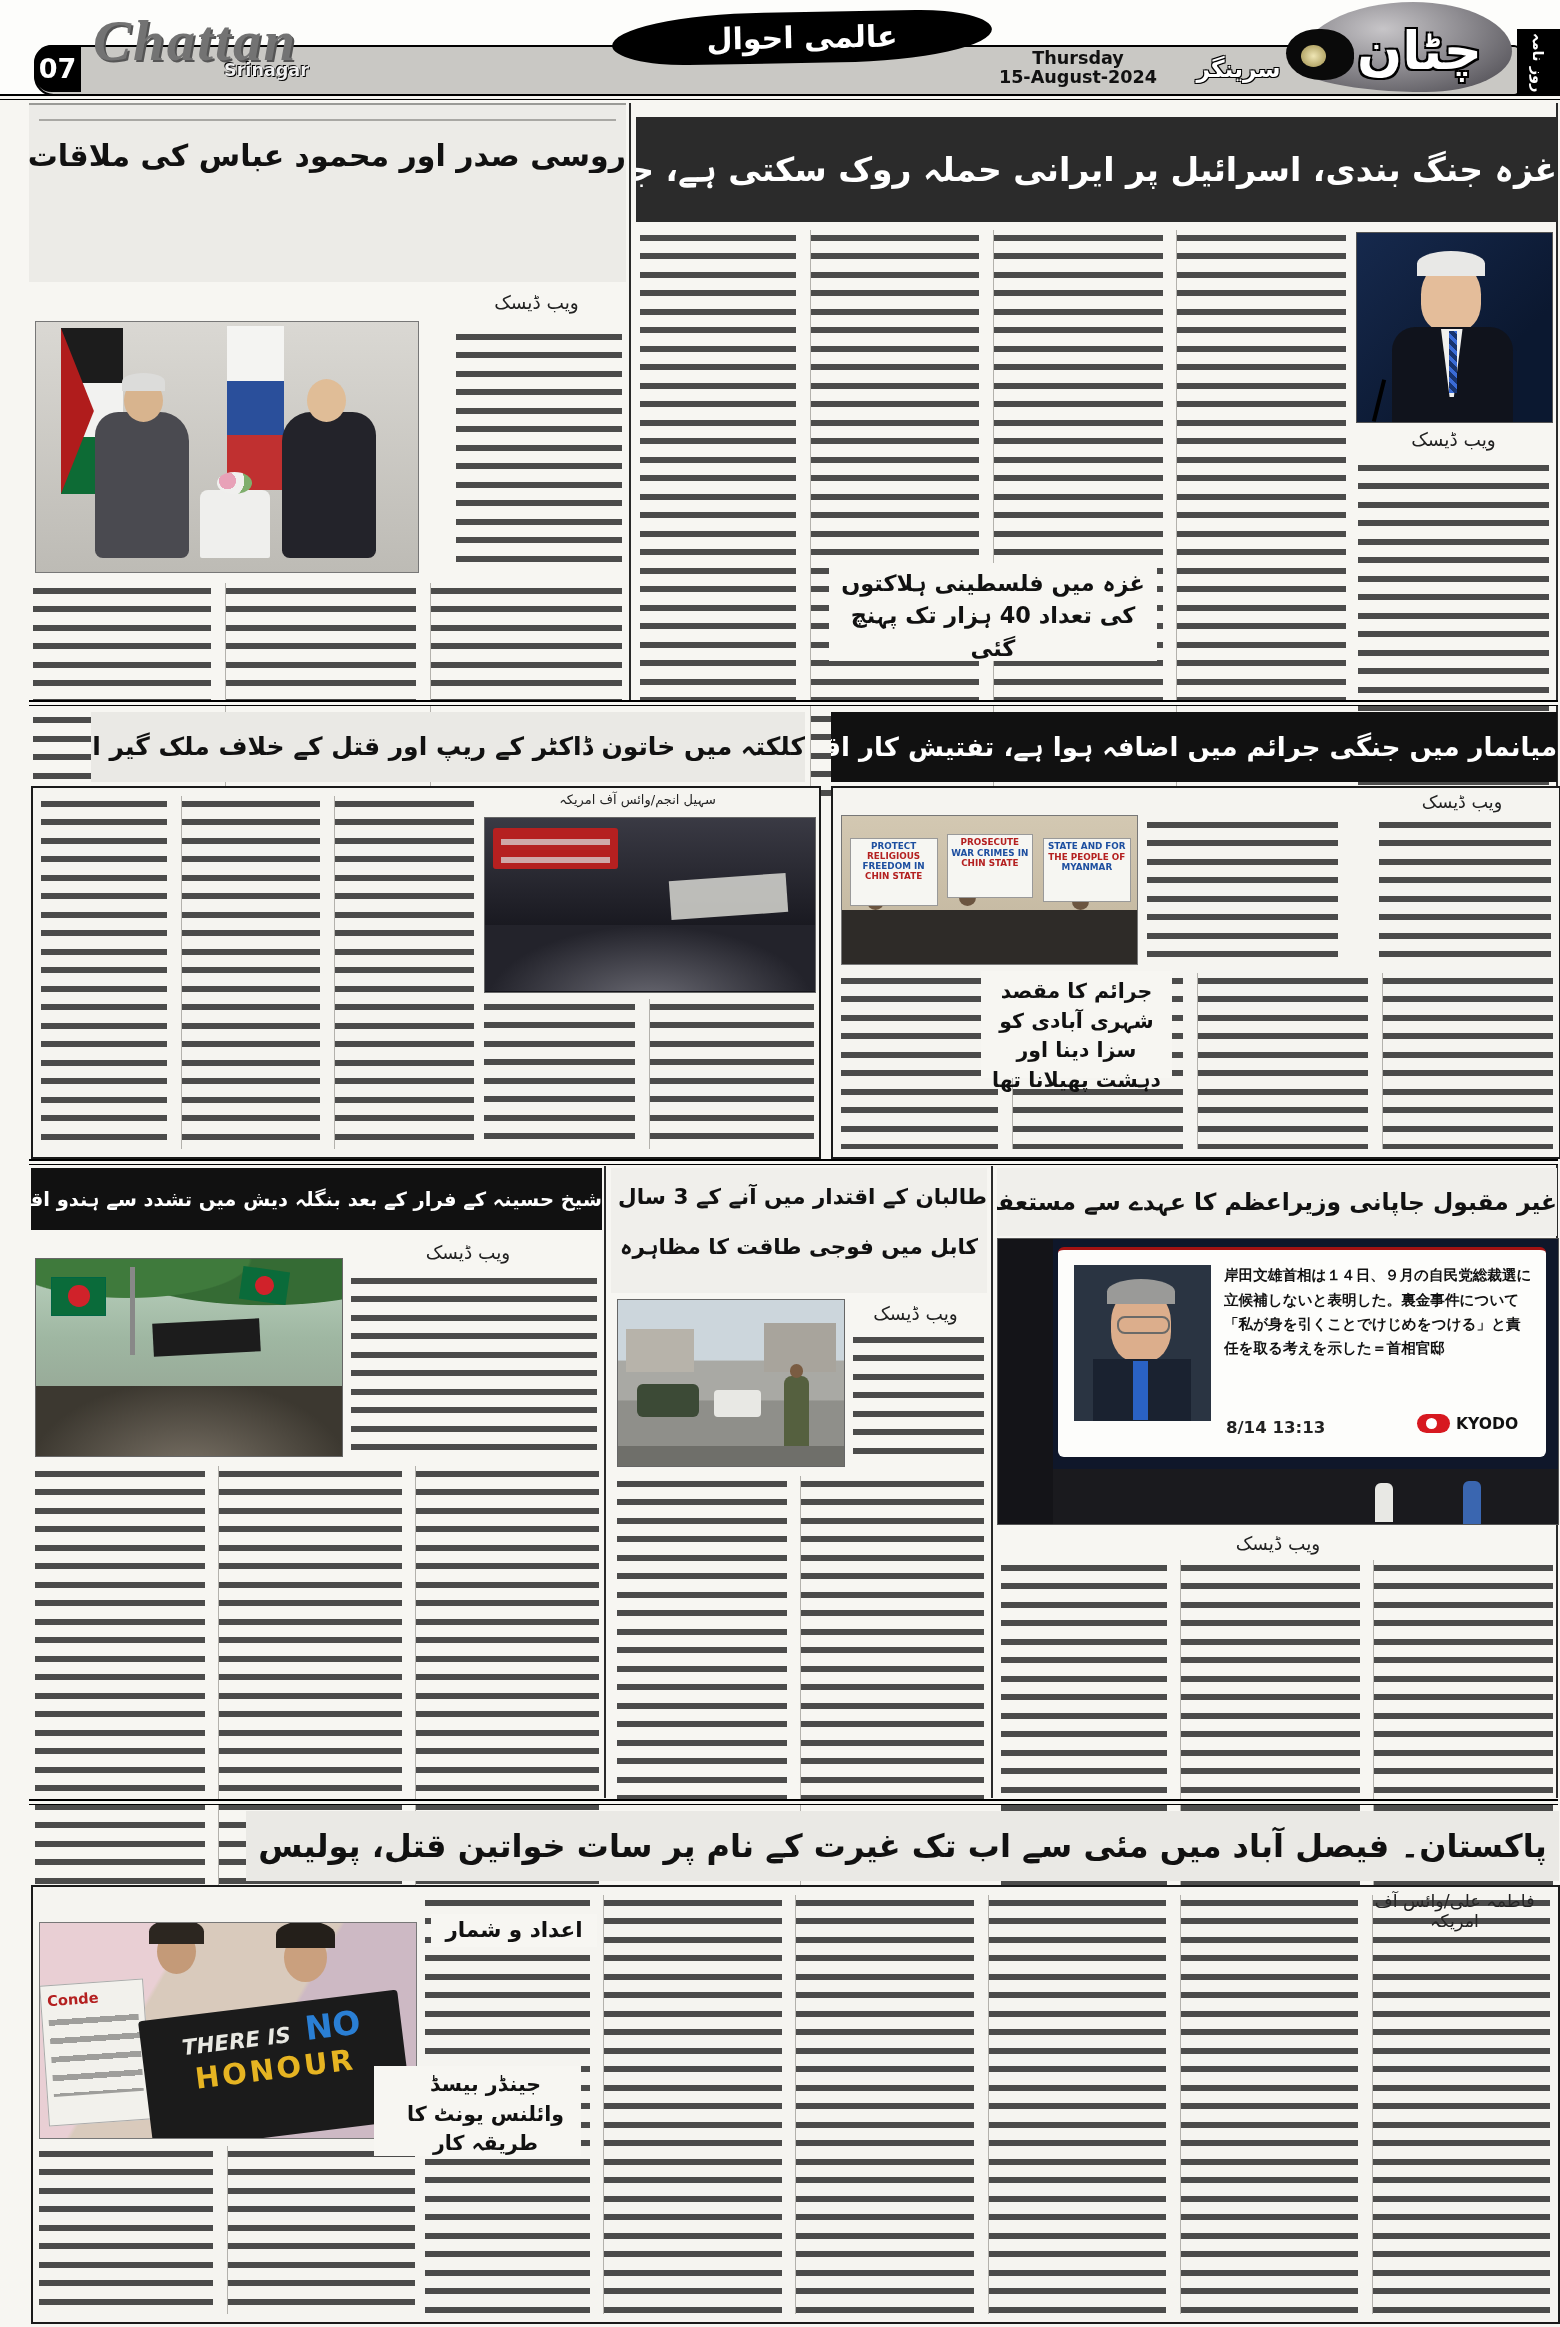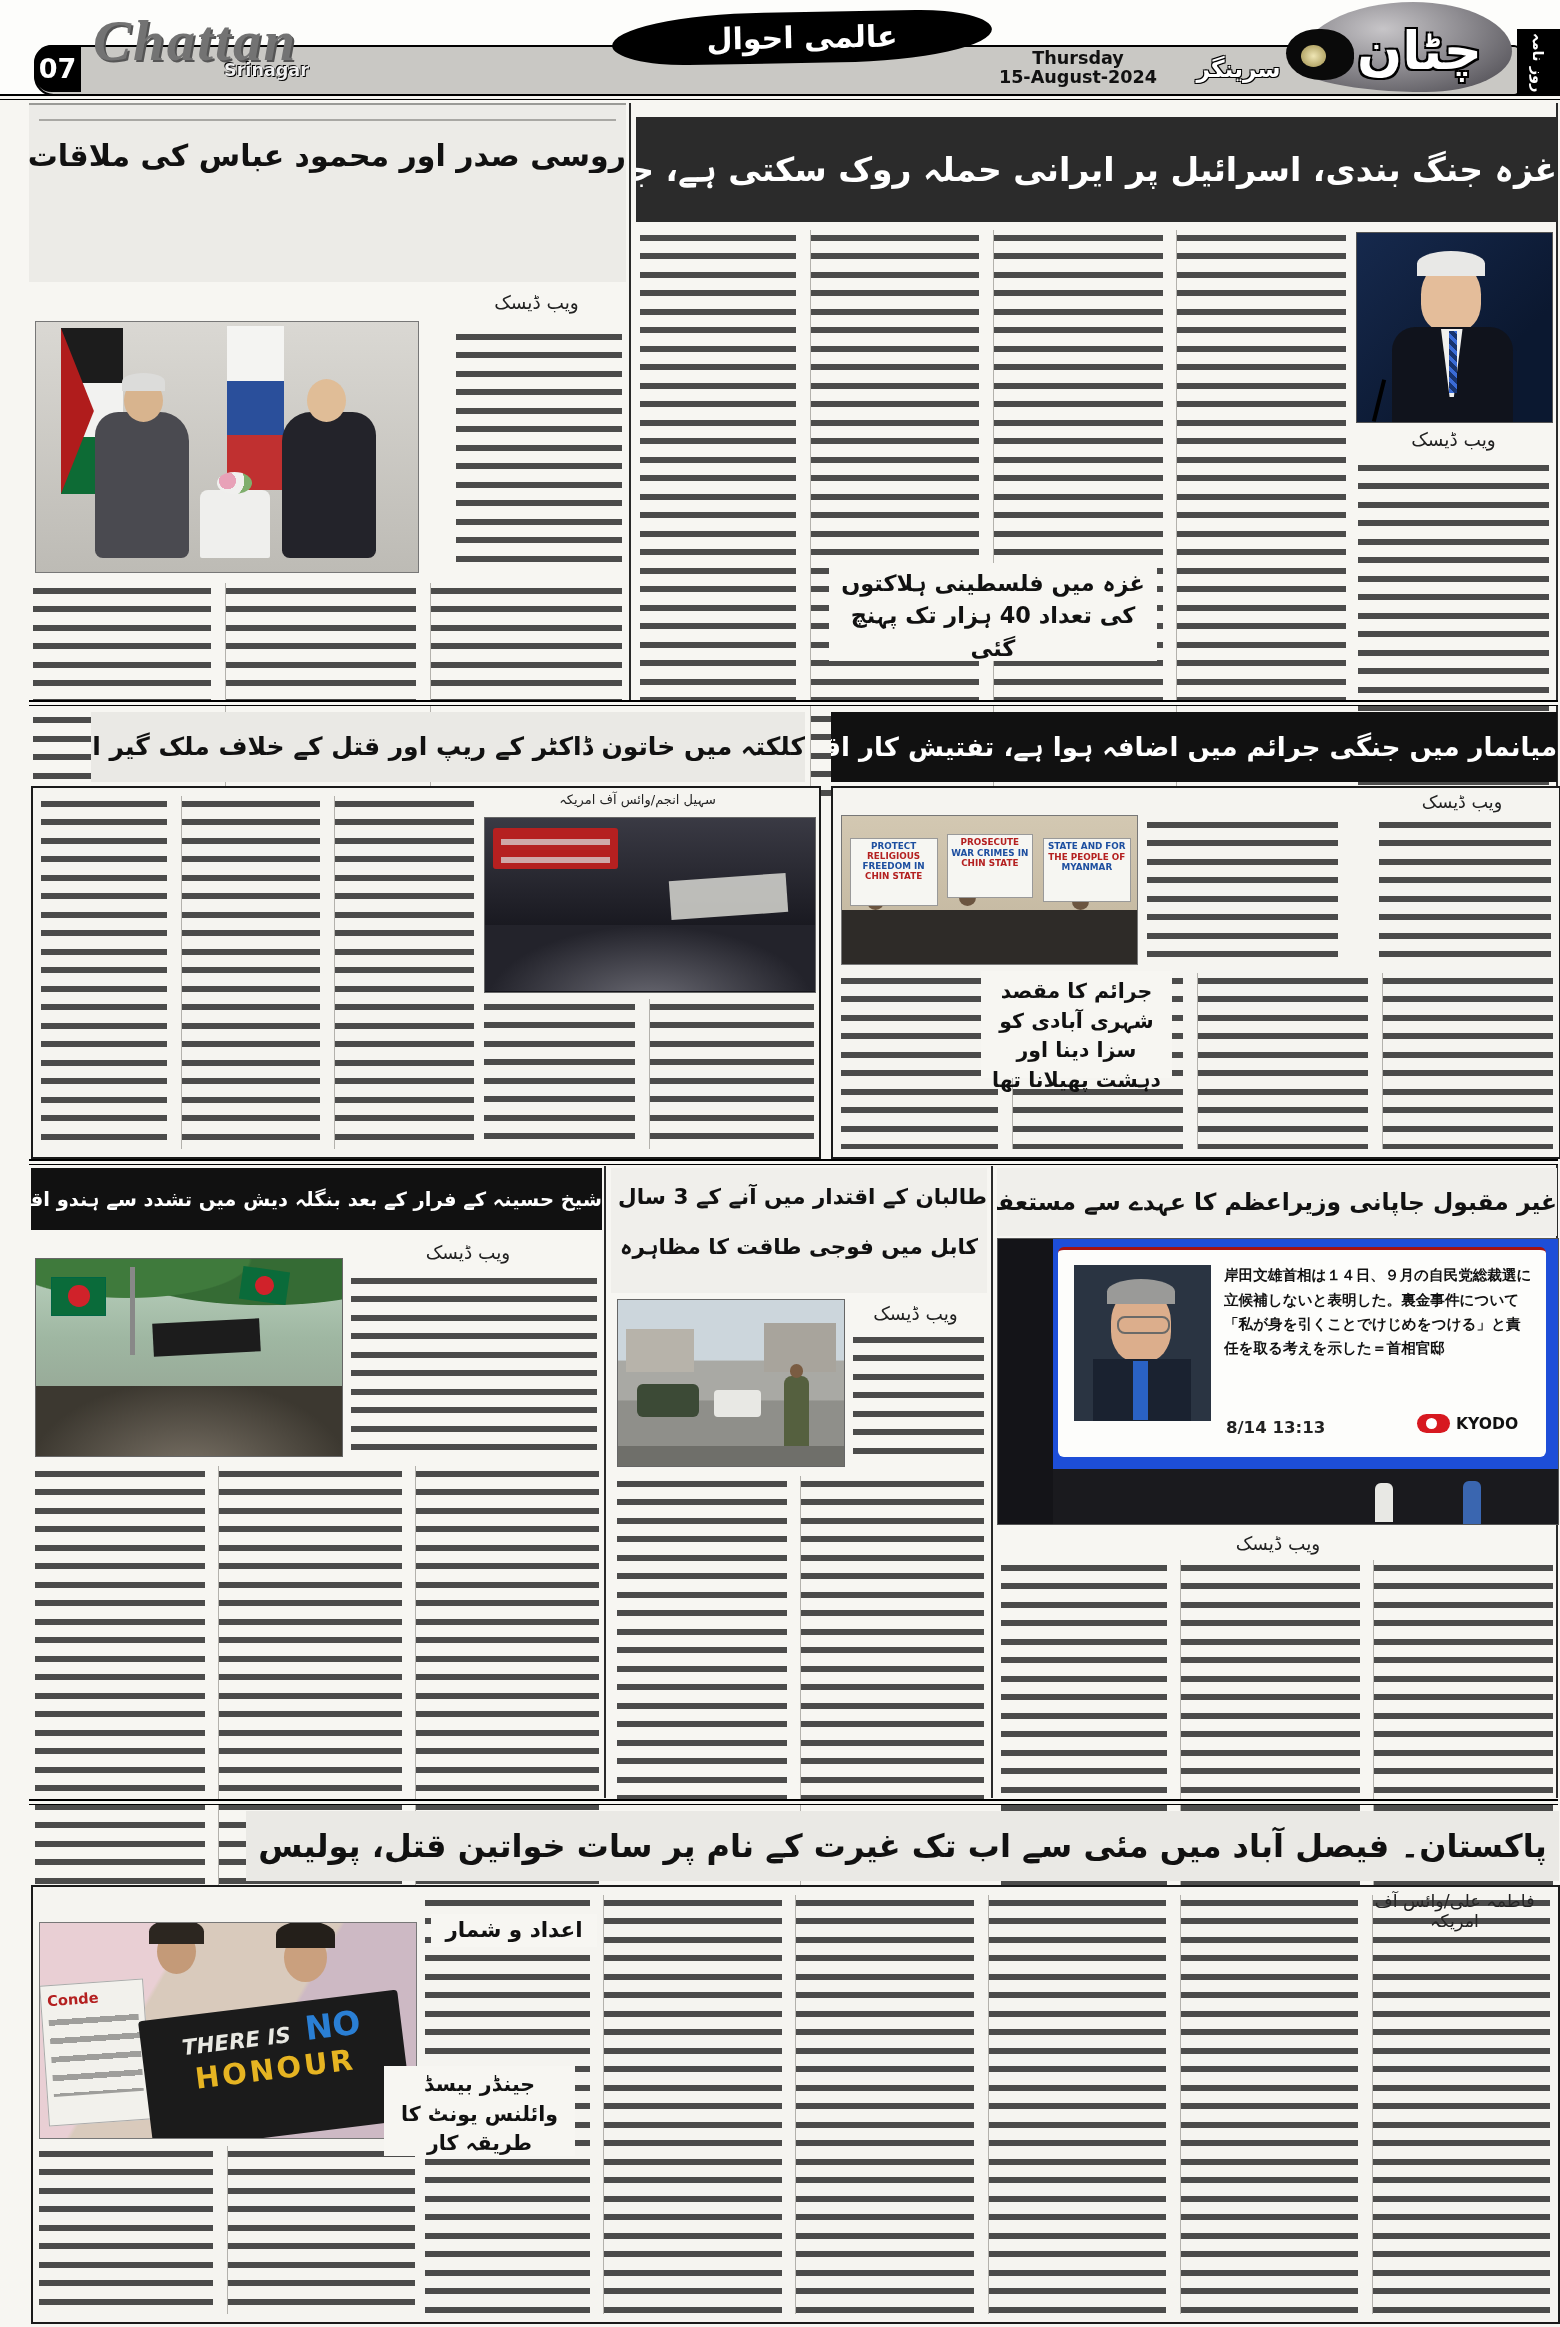--- a/index.html
+++ b/index.html
@@ -235,21 +235,21 @@
       <div class="skel"></div>
       <div class="skel"></div>
     </div>
   </div>
 
   <div class="abs" style="left:995px;top:1166px;width:564px;height:632px;">
     <div class="abs" style="left:2px;top:2px;width:560px;height:68px;background:#f0efeb;display:flex;align-items:center;justify-content:center;">
       <span class="hl" style="font-size:23.4px;">غیر مقبول جاپانی وزیراعظم کا عہدے سے مستعفی ہونے کا اعلان</span>
     </div>
 
-    <div class="abs phot" style="left:2px;top:72px;width:560px;height:285px;background:#1d4ed8;border:1px solid #555;">
+    <div class="abs phot" style="left:2px;top:72px;width:560px;height:285px;background:#0f172a;border:1px solid #555;">
       <div class="abs" style="left:0;top:0;width:55px;height:285px;background:#141418;"></div>
       <div class="abs" style="left:60px;top:7.8px;width:488px;height:207px;background:#fdfdfb;border-radius:5.9px;border-top:3.9px solid #a31212;">
         <div class="abs" style="left:15.6px;top:15.6px;width:137px;height:156px;background:#2a3442;">
           <div class="abs" style="left:37px;top:25px;width:60px;height:72px;background:#dcae8c;border-radius:44% 44% 42% 42%;"></div>
           <div class="abs" style="left:33px;top:13.7px;width:68px;height:25px;background:#9a9a98;border-radius:50% 50% 0 0;"></div>
           <div class="abs" style="left:43px;top:51px;width:49px;height:13.7px;border:2px solid #6a6a68;border-radius:7.8px;background:transparent;"></div>
           <div class="abs" style="left:19.5px;top:94px;width:98px;height:62px;background:#1a2230;"></div>
           <div class="abs" style="left:59px;top:96px;width:15.6px;height:59px;background:#2a62c4;"></div>
         </div>
         <div class="abs" style="left:166px;top:13.7px;width:308px;height:135px;font-size:14.6px;line-height:1.65;font-weight:bold;color:#111;overflow:hidden;">岸田文雄首相は１４日、９月の自民党総裁選に立候補しないと表明した。裏金事件について「私が身を引くことでけじめをつける」と責任を取る考えを示した＝首相官邸</div>
@@ -306,18 +306,18 @@
         <div class="skel"></div>
         <div class="skel"></div>
         <div class="skel"></div>
         <div class="skel"></div>
       </div>
       <div class="abs cols" style="left:5.9px;top:259px;width:376px;height:168px;">
         <div class="skel"></div>
         <div class="skel"></div>
       </div>
       <div class="abs sub" style="left:398px;top:27px;width:166px;height:33px;font-size:21.5px;">اعداد و شمار</div>
-      <div class="abs sub" style="left:351px;top:179px;width:191px;height:86px;font-size:20.5px;padding-top:3.9px;">جینڈر بیسڈ وائلنس یونٹ کا طریقہ کار</div>
+      <div class="abs sub" style="left:341px;top:179px;width:191px;height:86px;font-size:20.5px;padding-top:3.9px;padding-left:16px;">جینڈر بیسڈ وائلنس یونٹ کا طریقہ کار</div>
     </div>
   </div>
 
 </div>
 
 
 </body></html>

